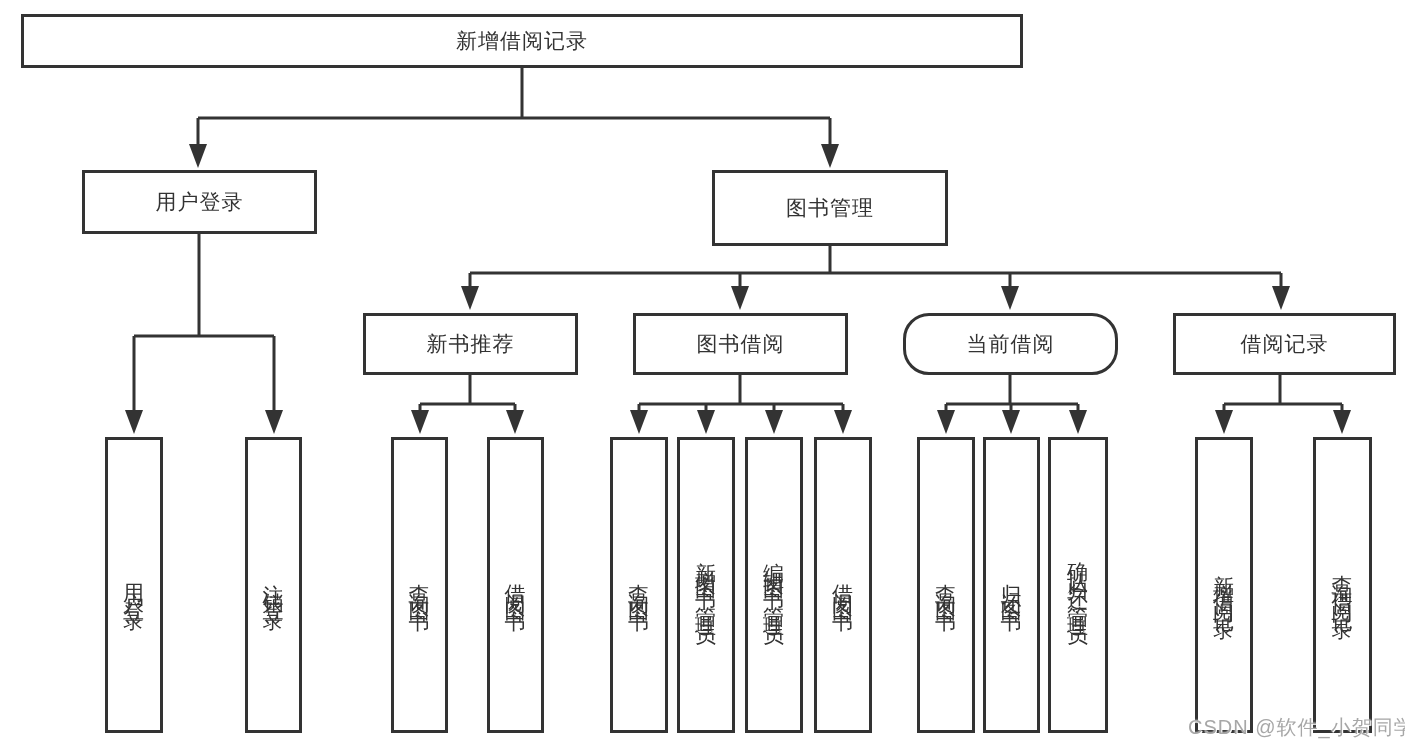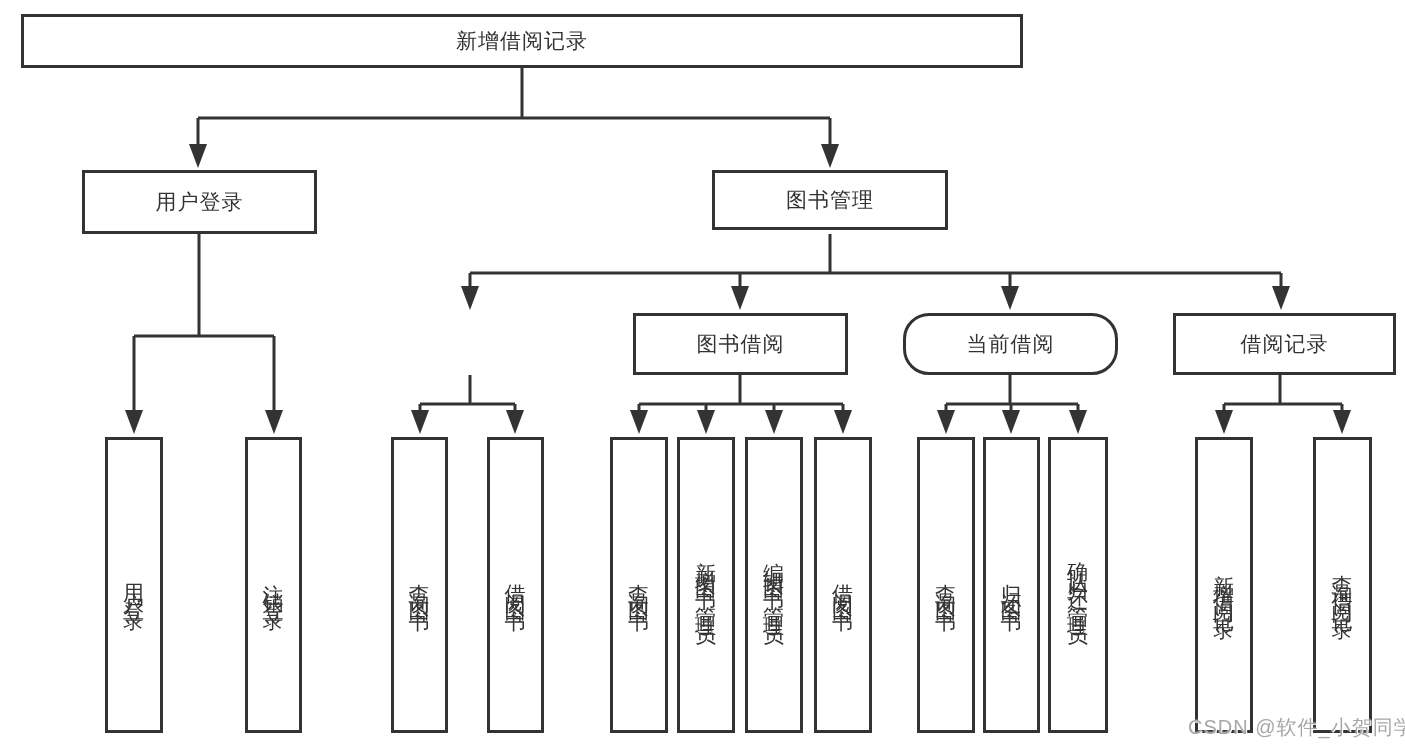--- a/index.html
+++ b/index.html
@@ -98,22 +98,23 @@
     <g>
       <path d="M1280 375 V404 M1224 404 H1342 M1224 404 V418 M1342 404 V418"></path>
       <polygon points="1224,434 1215,410 1233,410"></polygon>
       <polygon points="1342,434 1333,410 1351,410"></polygon>
     </g>
   </svg>
 
   <div class="box h" style="left:21px; top:14px; width:1002px; height:54px;">新增借阅记录</div>
 
   <div class="box h" style="left:82px; top:170px; width:235px; height:64px;">用户登录</div>
-  <div class="box h" style="left:712px; top:170px; width:236px; height:60px;">图书管理</div>
+  <div class="box h" style="left:712px; top:170px; width:236px; height:76px;">图书管理</div>
 
+  <div class="box h" style="left:363px; top:313px; width:215px; height:62px;">新书推荐</div>
   <div class="box h" style="left:633px; top:313px; width:215px; height:62px;">图书借阅</div>
   <div class="box h" style="left:903px; top:313px; width:215px; height:62px;border-radius:26px;">当前借阅</div>
   <div class="box h" style="left:1173px; top:313px; width:223px; height:62px;">借阅记录</div>
 
   <div class="box v" style="left:105px; top:437px; width:58px; height:296px;">
     <span>用户登录</span>
   </div>
   <div class="box v" style="left:245px; top:437px; width:57px; height:296px;">
     <span>注销登录</span>
   </div>

